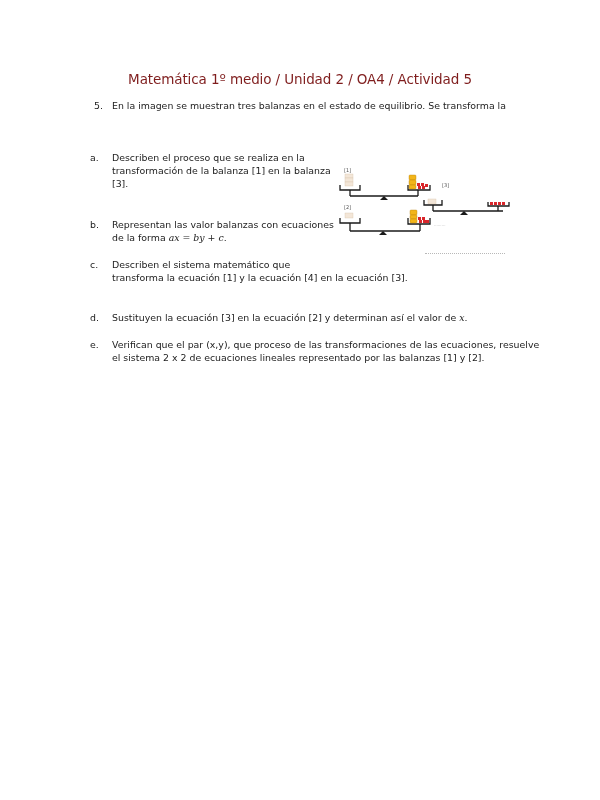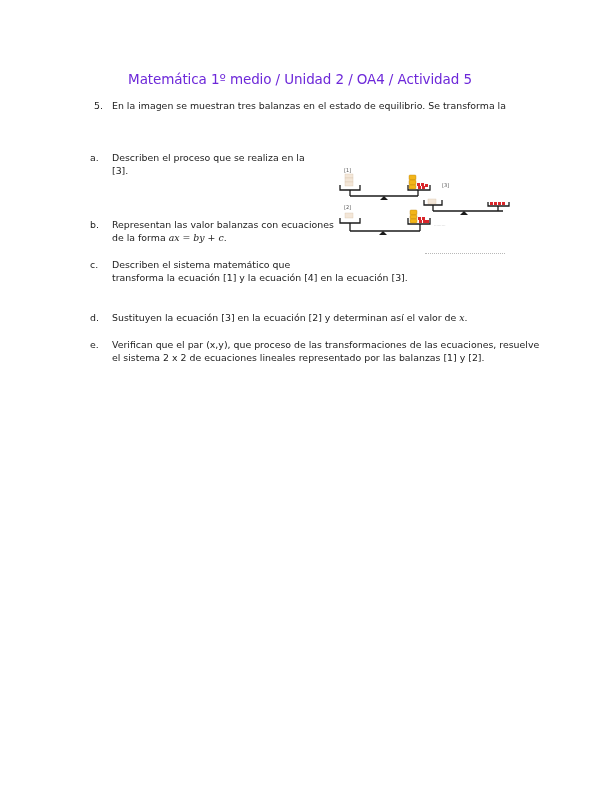--- a/index.html
+++ b/index.html
@@ -15,21 +15,21 @@
       font-family: "DejaVu Sans", sans-serif;
       color: #1a1a1a;
     }
     .page-title {
       position: absolute;
       left: 0;
       top: 71px;
       width: 600px;
       text-align: center;
       font-size: 13.5px;
-      color: #6d28d9;
+      color: #7f1d1d;
       letter-spacing: -0.1px;
     }
     .block {
       position: absolute;
       font-size: 9.4px;
       line-height: 13px;
       color: #222;
     }
     .num {
       position: absolute;
@@ -72,20 +72,21 @@
   <span class="num" style="left:0;">5.</span>
   <div class="txt" style="left:18px;">
     <div>En la imagen se muestran tres balanzas en el estado de equilibrio. Se transforma la</div>
   </div>
 </div>
 
 <div class="block" style="left:90px; top:151px; width:240px;">
   <span class="num">a.</span>
   <div class="txt">
     <div>Describen el proceso que se realiza en la</div>
+    <div>transformación de la balanza [1] en la balanza</div>
     <div>[3].</div>
   </div>
 </div>
 
 <div class="block" style="left:90px; top:218px; width:240px;">
   <span class="num">b.</span>
   <div class="txt">
     <div>Representan las valor balanzas con ecuaciones</div>
     <div><span>de la forma </span><span class="it">ax = by + c</span><span>.</span></div>
   </div>

